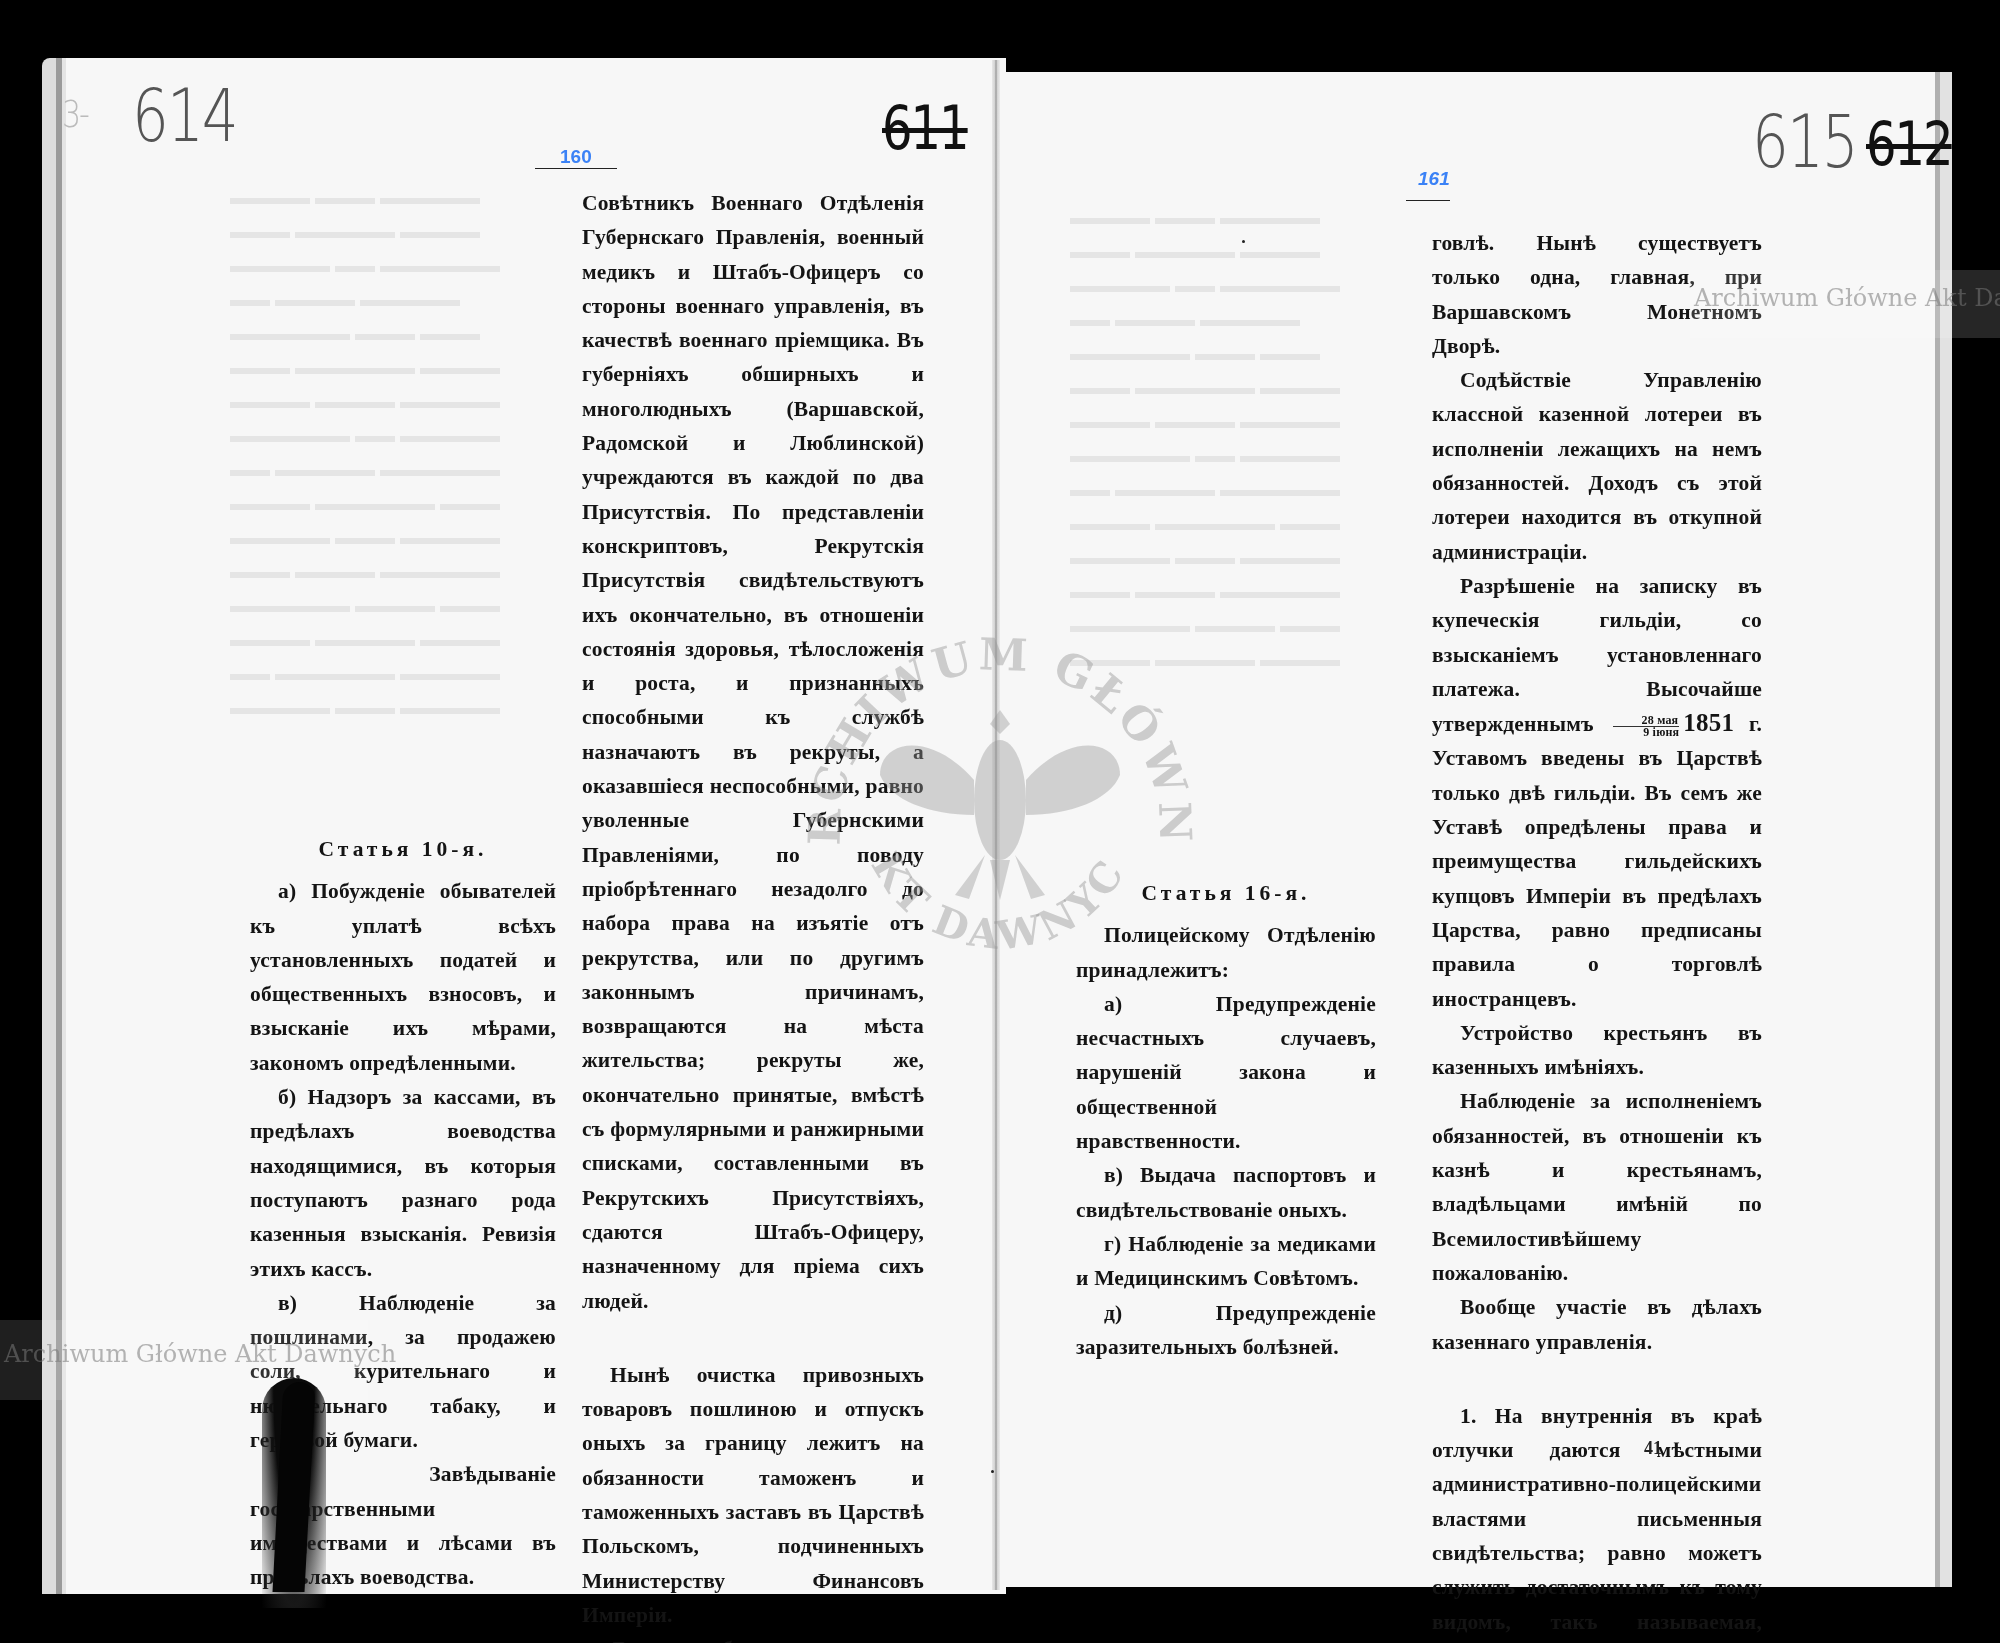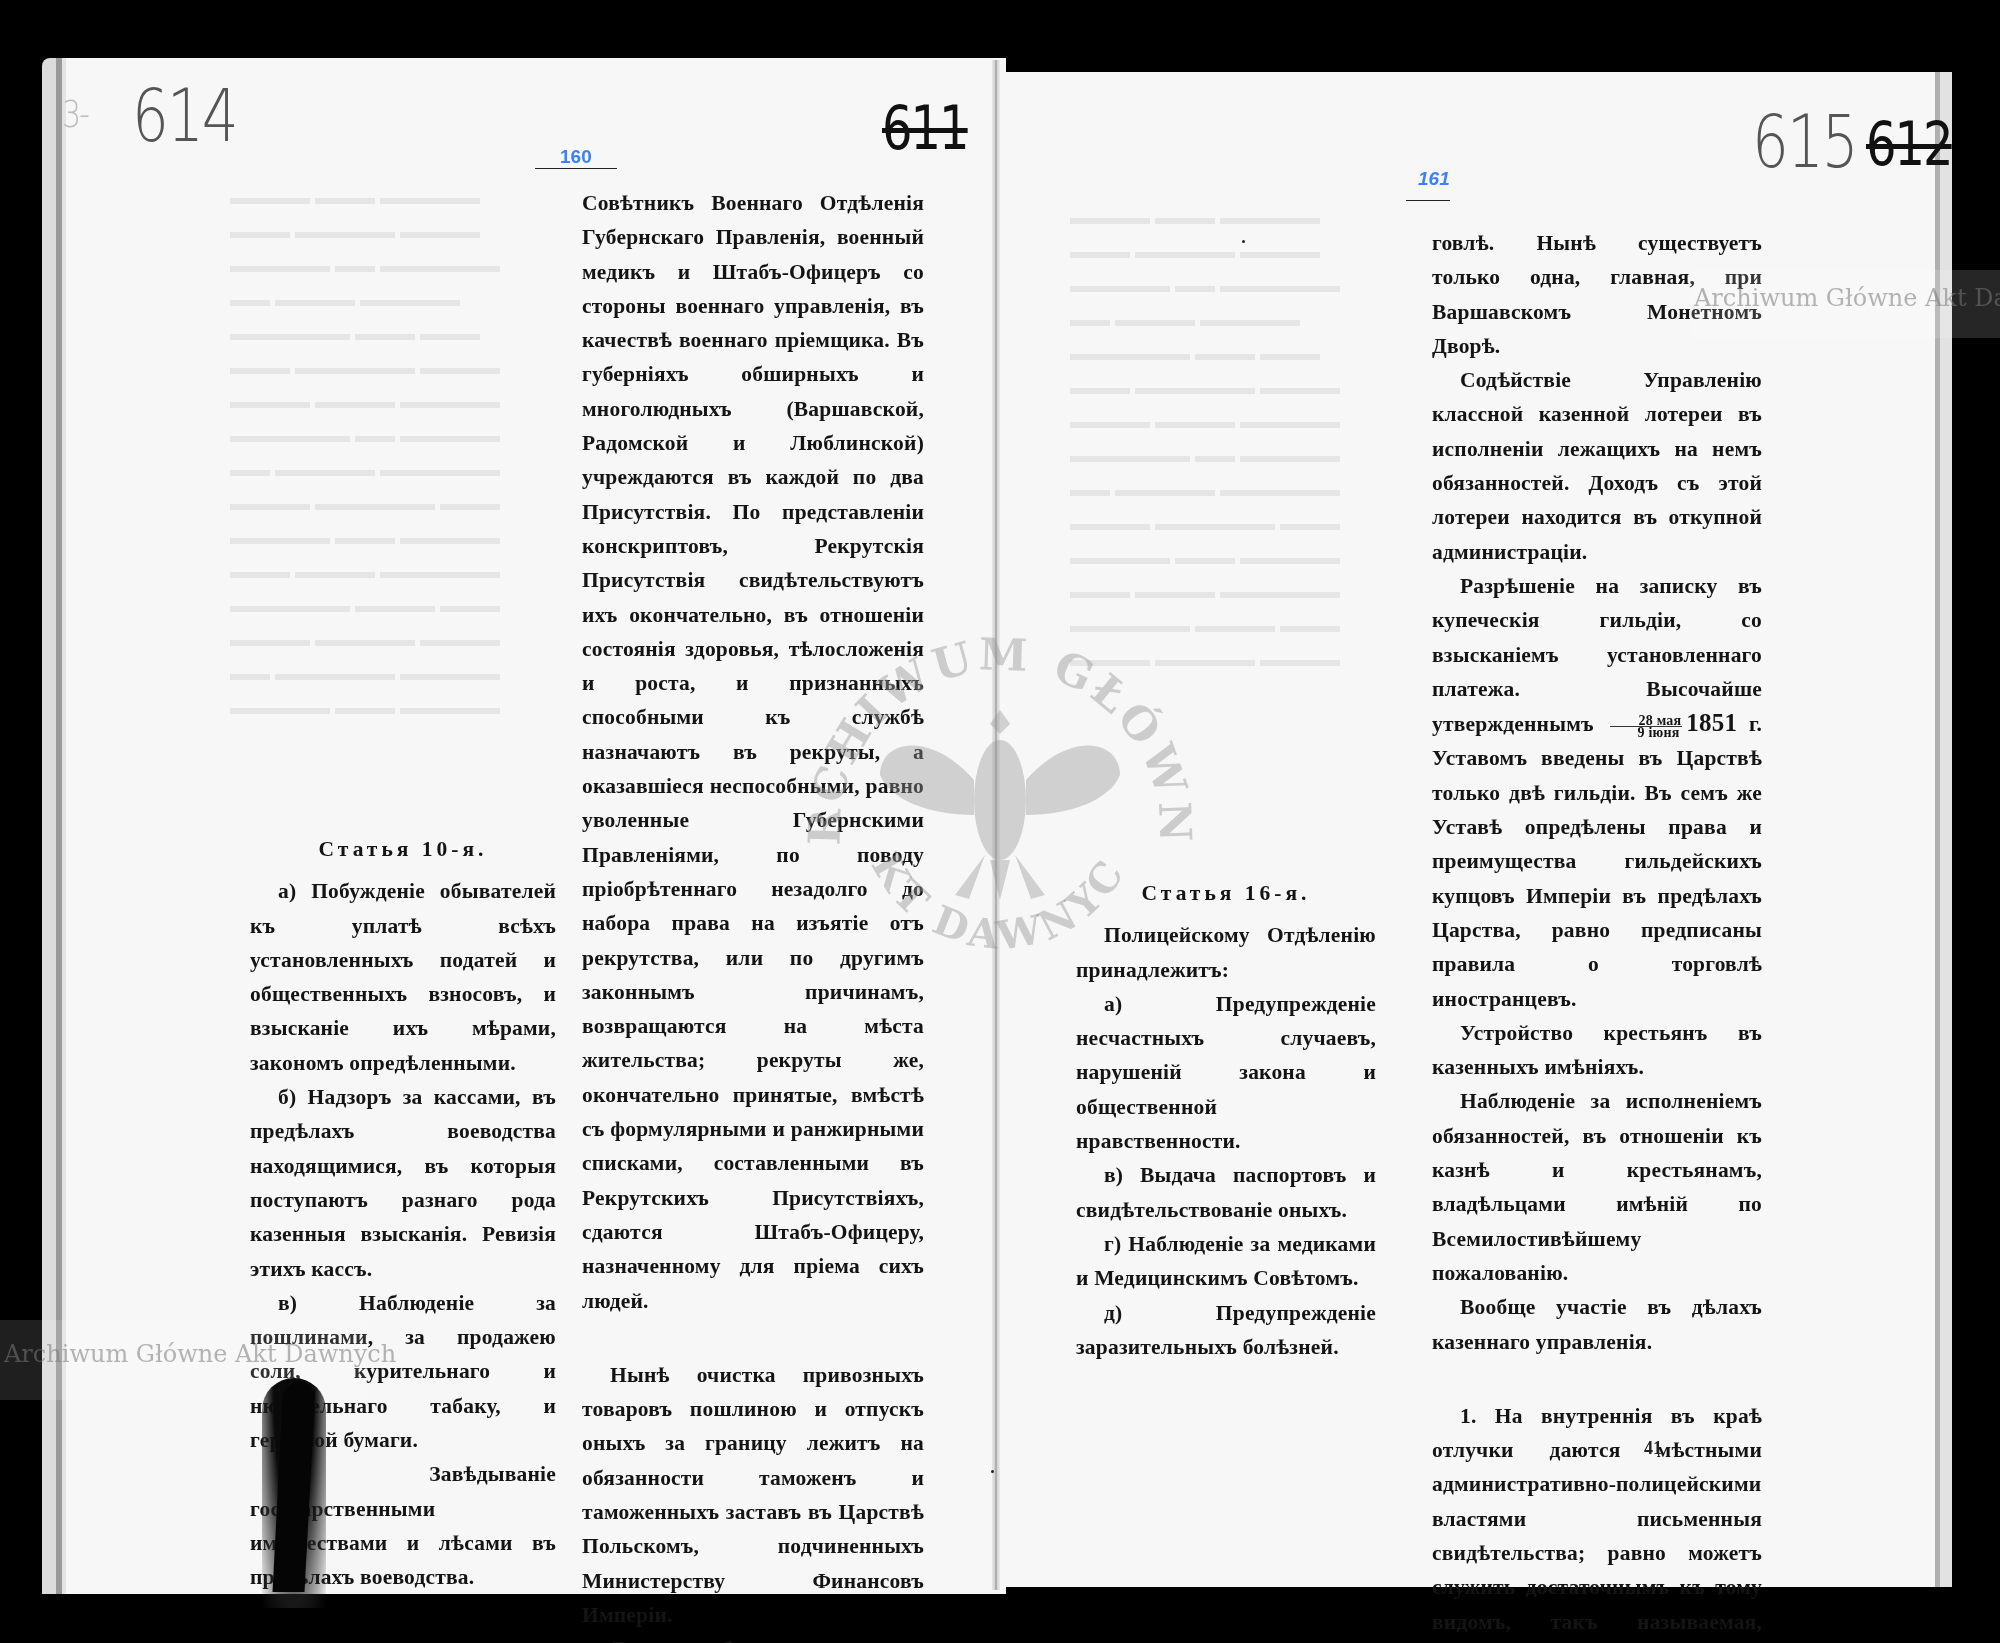--- a/index.html
+++ b/index.html
@@ -45,22 +45,22 @@
       text-align: justify; font-weight: bold; font-family: "Liberation Serif", serif;
       letter-spacing: 0.2px;
     }
     .col p { margin: 0; text-indent: 28px; }
     .col p.gap { margin-top: 0; }
     .col p.biggap { margin-top: 40px; }
     .col .heading {
       text-align: center; text-indent: 0; letter-spacing: 4px; margin: 0 0 8px 0;
     }
     .col .fraction {
-      display: inline-block; vertical-align: middle; font-size: 14px; line-height: 11px;
-      text-align: left; margin: 0 4px;
+      display: inline-block; vertical-align: middle; font-size: 12px; line-height: 11px;
+      text-align: right; margin: 0 4px;
     }
     .col .fraction .top { border-bottom: 1px solid #333; display: block; padding: 0 1px; }
     .col .fraction .bot { display: block; }
     .col .year { font-size: 25px; }
     .footer-sig { position: absolute; font-weight: bold; font-size: 18px; color: #222; margin-top: 28px; }
     .watermark-text {
       position: absolute; font-family: "DejaVu Serif", serif; color: rgba(120,120,120,0.55);
       font-size: 24px; white-space: nowrap; padding: 6px 4px;
     }
     .wm-left { left: 0; top: 1320px; background: rgba(255,255,255,0.12); width: 360px; height: 68px; line-height: 56px; }

